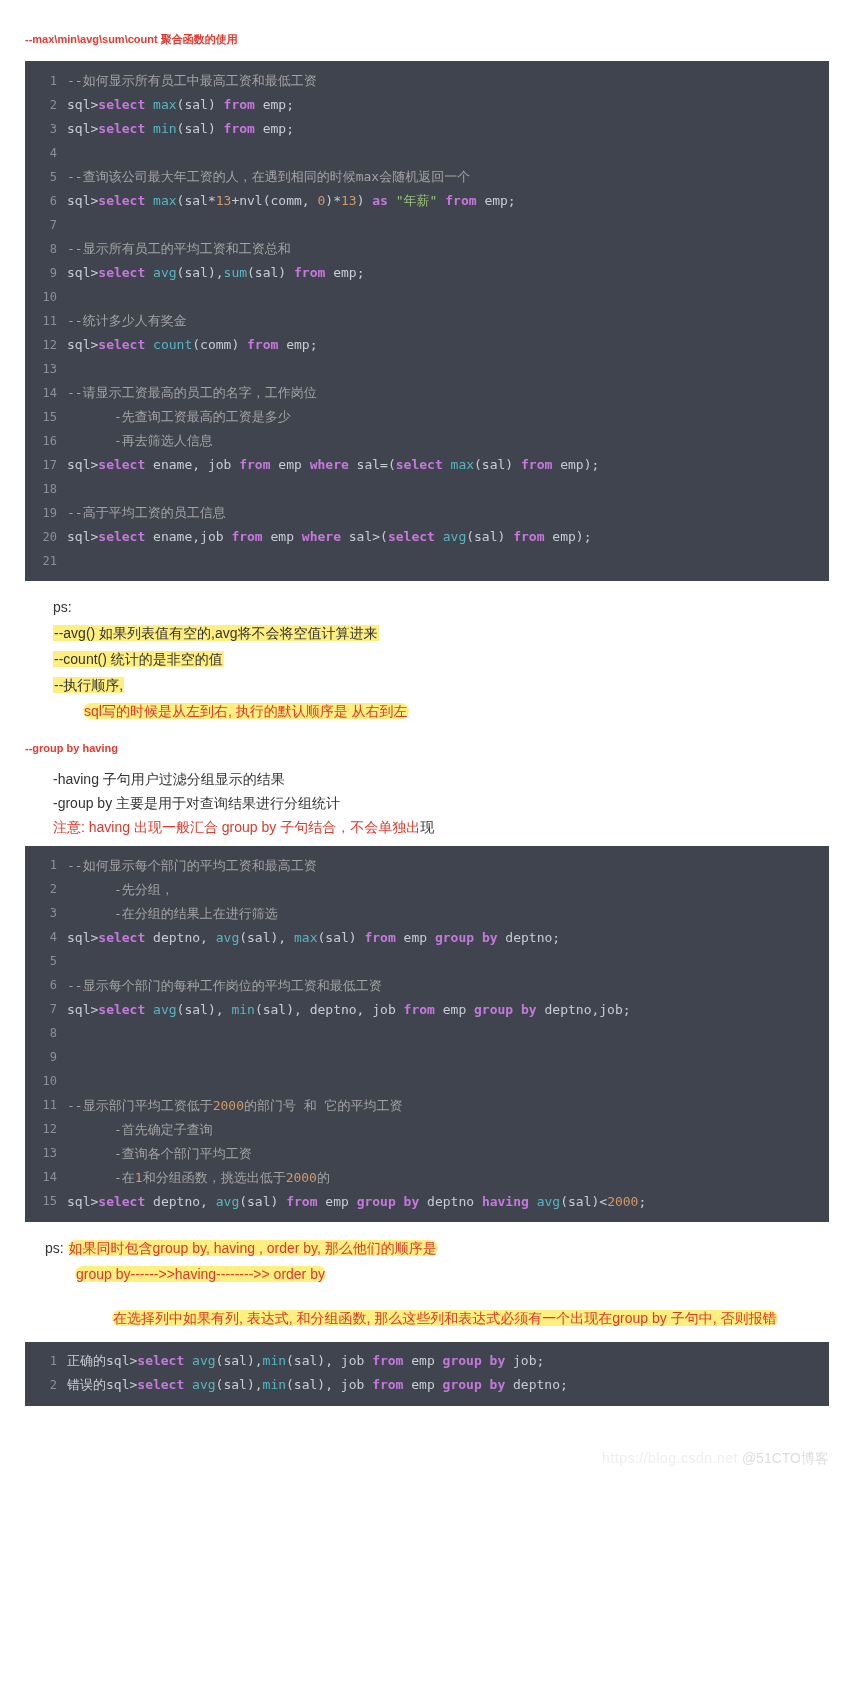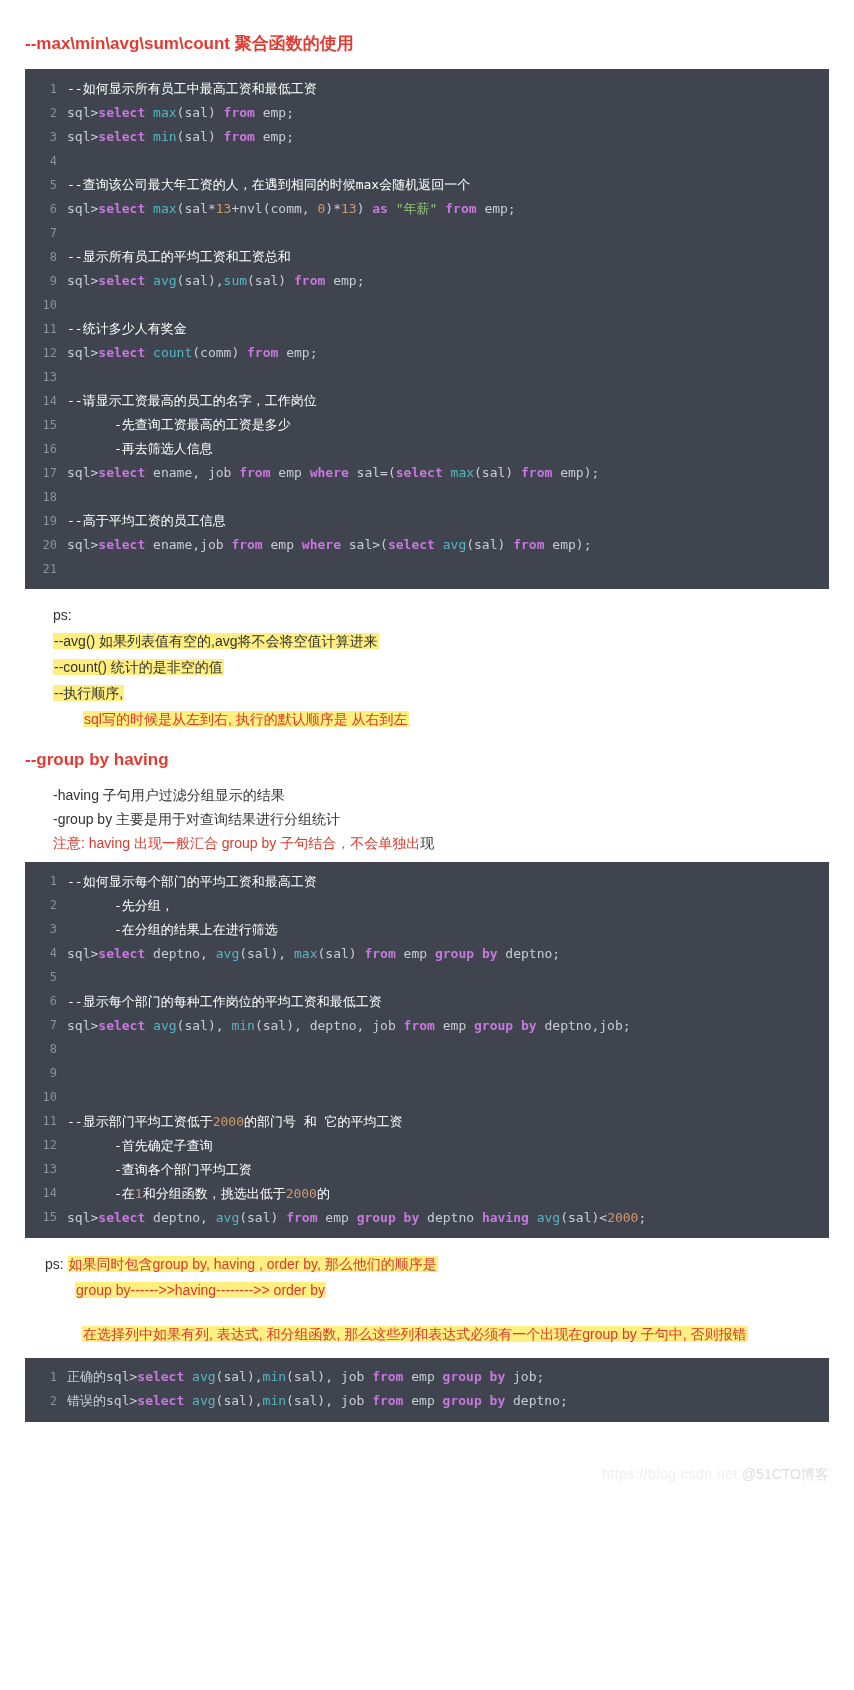--- a/index.html
+++ b/index.html
@@ -7,21 +7,21 @@
     padding: 20px 25px 40px 25px;
     font-family: "Microsoft YaHei", Arial, sans-serif;
     background: #fff;
     font-size: 14px;
     color: #333;
     width: 804px;
   }
   .section-title {
     color: #e33b32;
     font-weight: bold;
-    font-size: 17px;
+    font-size: 11px;
     margin: 12px 0 14px 0;
   }
   .code-block {
     background: #40444e;
     padding: 8px 0;
     margin: 6px 0 14px 0;
     font-family: Consolas, monospace;
     font-size: 13px;
     color: #c8ccd4;
     line-height: 1.4;
@@ -40,34 +40,35 @@
     padding-right: 10px;
     user-select: none;
   }
   .lc {
     white-space: pre;
   }
   .kw { color: #c678dd; font-weight: bold; }       
   .fn { color: #56b6c2; }       
   .str { color: #98c379; }      
   .num { color: #d19a66; }
-  .cmt { color: #ffffff; }      
+  .cmt { color: #a3a3a3; }      
   .plain-block {
     margin: 8px 0 18px 28px;
     font-size: 14px;
     line-height: 1.85;
   }
   .hl {
     background: #ffef80;
     padding: 0 1px;
   }
   .hl-red {
     background: #ffef80;
     color: #d93a2e;
     padding: 0 1px;
+    border-radius: 8px;
   }
   .red-txt { color: #d93a2e; }
   .indent1 { margin-left: 30px; }
   .small-black { color: #333; }
   .watermark {
     position: relative;
     text-align: right;
     color: #ddd;
     font-size: 14px;
     padding-top: 30px;
@@ -243,21 +244,21 @@
       <span class="ln">15</span>
       <span class="lc"><span>sql&gt;</span><span class="kw">select</span><span> deptno, </span><span class="fn">avg</span><span>(sal) </span><span class="kw">from</span><span> emp </span><span class="kw">group</span><span> </span><span class="kw">by</span><span> deptno </span><span class="kw">having</span><span> </span><span class="fn">avg</span><span>(sal)&lt;</span><span class="num">2000</span><span>;</span></span>
     </div>
   </div>
 
 <div style="margin-left:20px; line-height:1.85;">
   <span>ps:</span>
   <span class="hl-red">如果同时包含group by, having , order by,  那么他们的顺序是</span>
   <div style="margin-left:30px;"><span class="hl-red">group by------&gt;&gt;having--------&gt;&gt; order by</span></div>
   <div style="height:18px;"></div>
-  <div style="padding-left:37px;"><span class="hl-red">在选择列中如果有列, 表达式, 和分组函数, 那么这些列和表达式必须有一个出现在group by 子句中, 否则报错</span></div>
+  <div style="margin-left:30px;padding-left:37px;"><span class="hl-red">在选择列中如果有列, 表达式, 和分组函数, 那么这些列和表达式必须有一个出现在group by 子句中, 否则报错</span></div>
 </div>
 
 <div class="code-block" id="codeblock3" style="margin-top:10px;">
     <div class="code-line">
       <span class="ln">1</span>
       <span class="lc"><span>正确的sql&gt;</span><span class="kw">select</span><span> </span><span class="fn">avg</span><span>(sal),</span><span class="fn">min</span><span>(sal), job </span><span class="kw">from</span><span> emp </span><span class="kw">group</span><span> </span><span class="kw">by</span><span> job;</span></span>
     </div>
     <div class="code-line">
       <span class="ln">2</span>
       <span class="lc"><span>错误的sql&gt;</span><span class="kw">select</span><span> </span><span class="fn">avg</span><span>(sal),</span><span class="fn">min</span><span>(sal), job </span><span class="kw">from</span><span> emp </span><span class="kw">group</span><span> </span><span class="kw">by</span><span> deptno;</span></span>

